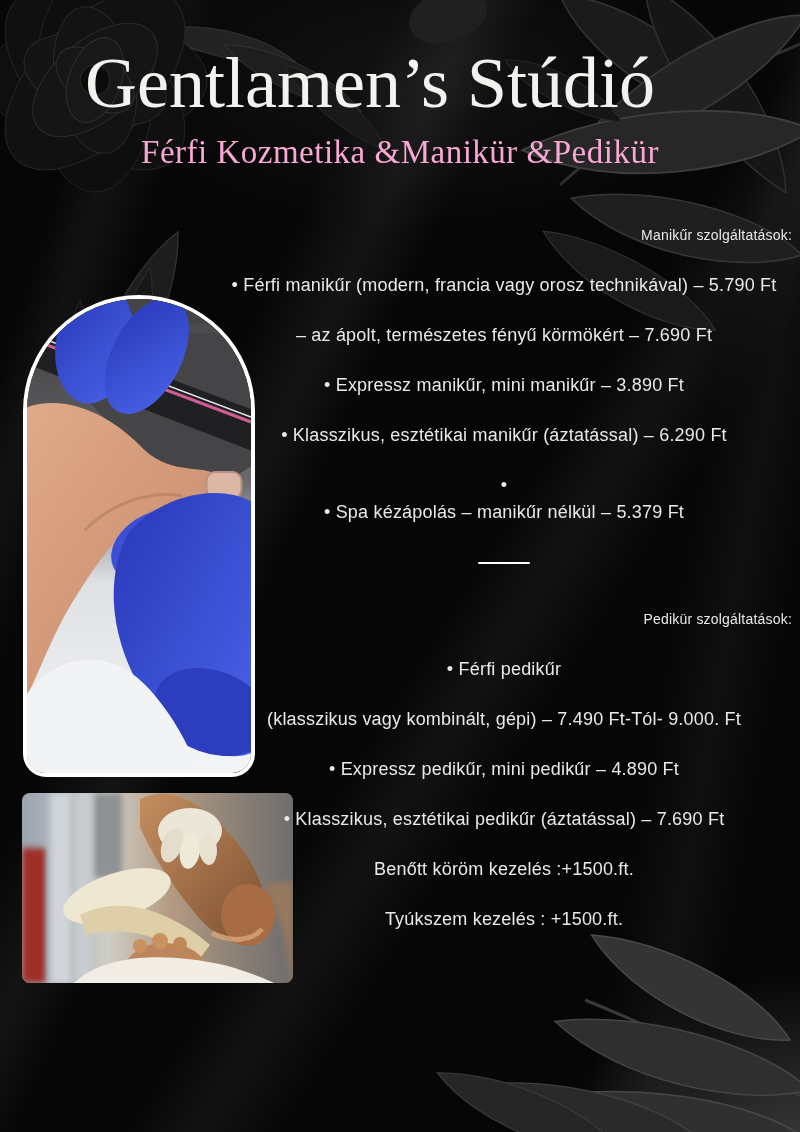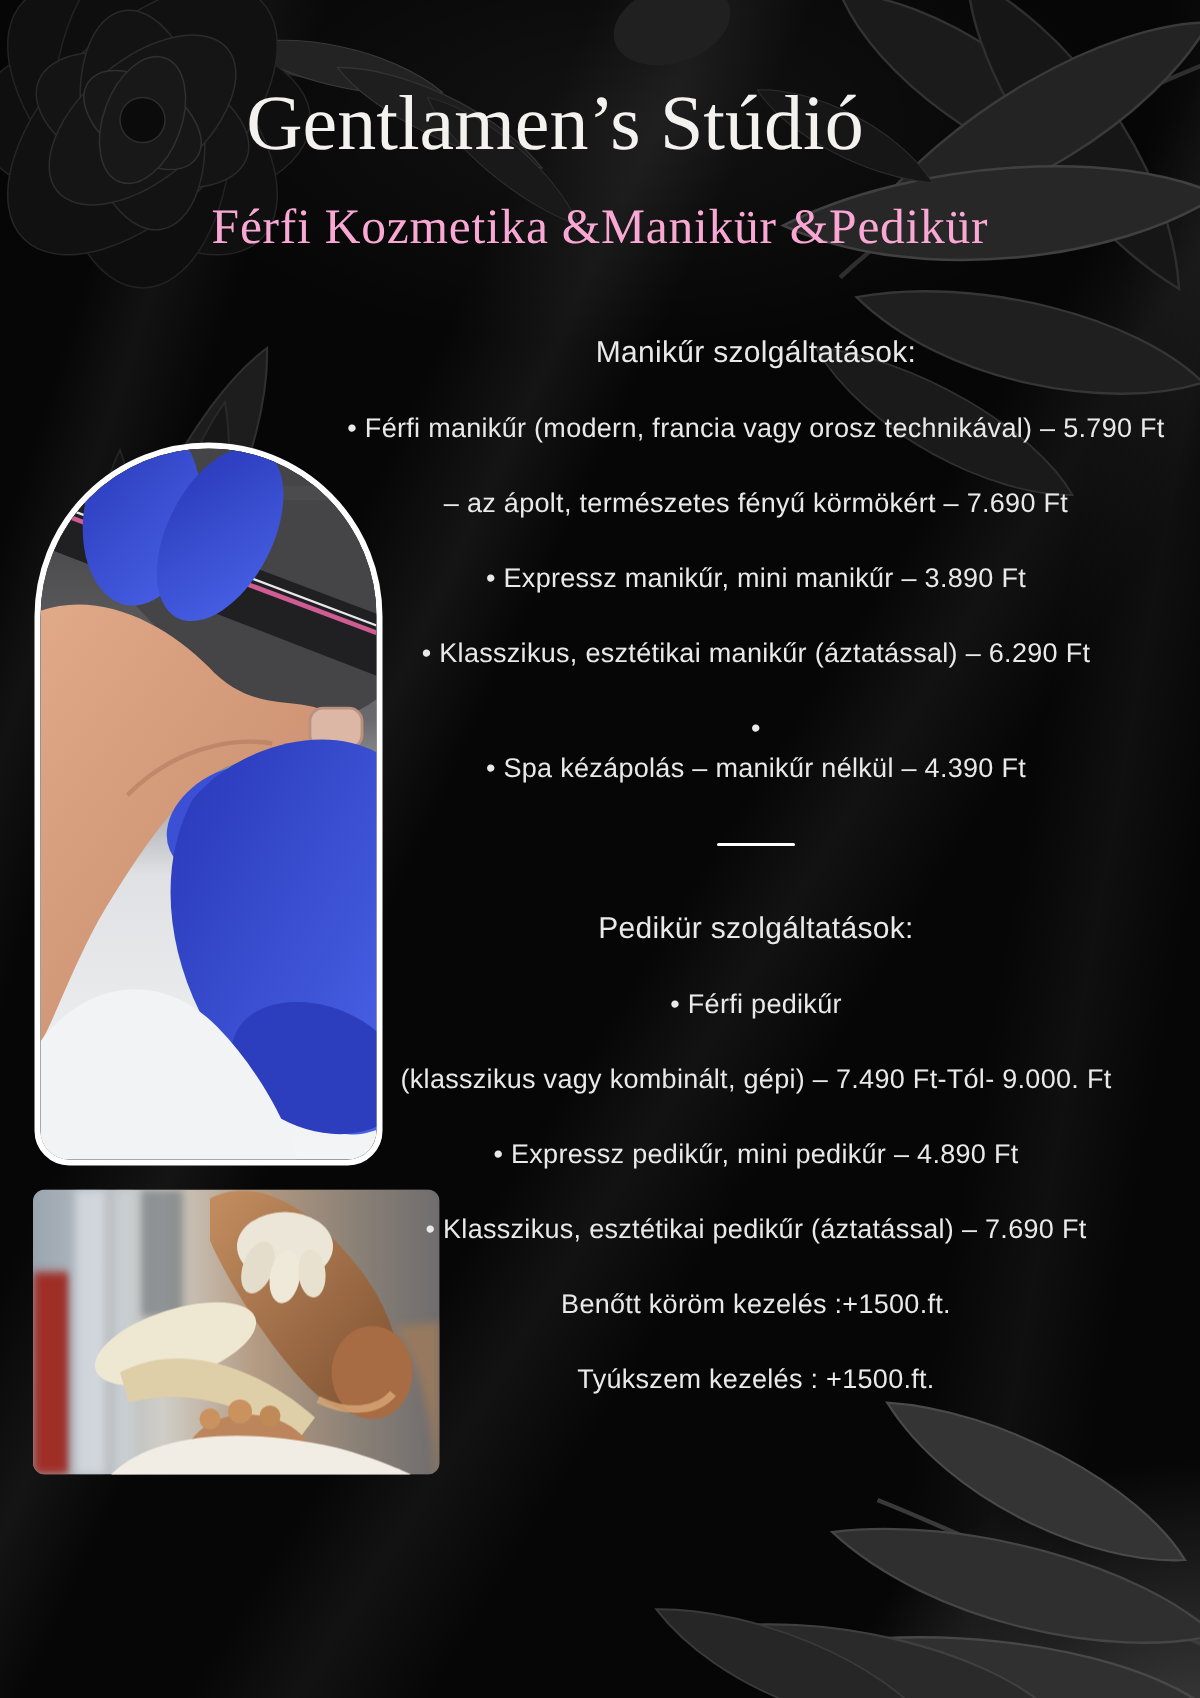--- a/index.html
+++ b/index.html
@@ -17,21 +17,21 @@
       linear-gradient(108deg, rgba(255,255,255,0) 10%, rgba(255,255,255,.05) 14%, rgba(255,255,255,0) 19%),
       linear-gradient(115deg, rgba(255,255,255,0) 30%, rgba(255,255,255,.06) 36%, rgba(255,255,255,0) 41%),
       linear-gradient(122deg, rgba(255,255,255,0) 55%, rgba(255,255,255,.05) 60%, rgba(255,255,255,0) 66%),
       linear-gradient(100deg, rgba(255,255,255,0) 78%, rgba(255,255,255,.04) 84%, rgba(255,255,255,0) 90%);
   }
   .deco{position:absolute;inset:0;z-index:1;}
   
   .title{
     position:absolute;top:40px;left:0;width:740px;z-index:2;
     text-align:center;font-family:"Liberation Serif","DejaVu Serif",serif;
-    font-weight:400;font-size:52px;line-height:86px;color:#f4f2ee;letter-spacing:0;
+    font-weight:400;font-size:72px;line-height:86px;color:#f4f2ee;letter-spacing:0;
   }
   .subtitle{
     position:absolute;top:132px;left:0;width:800px;z-index:2;
     text-align:center;font-family:"Liberation Serif","DejaVu Serif",serif;
     font-weight:400;font-size:33px;line-height:40px;color:#f9a8d4;letter-spacing:.5px;
   }
   
   .photo-arch{
     position:absolute;left:23px;top:295px;width:232px;height:482px;z-index:2;
     border:4px solid #ffffff;border-radius:120px 120px 24px 24px;
@@ -40,21 +40,21 @@
   .photo-rect{
     position:absolute;left:22px;top:793px;width:271px;height:190px;z-index:2;
     border-radius:8px;overflow:hidden;background:#444;
   }
   .photo-arch svg,.photo-rect svg{display:block;width:100%;height:100%;}
   
   .services{
     position:absolute;left:216px;top:222px;width:576px;z-index:3;
     text-align:center;color:#e9e9e9;
   }
-  .svc-heading{margin:0 0 23px;font-size:20px;line-height:27px;font-weight:400;letter-spacing:.2px;}
+  .svc-heading{margin:0 0 23px;font-size:14px;line-height:27px;font-weight:400;letter-spacing:.2px;text-align:right;}
   .svc-para{margin:13px 0 23px;}
   .svc-line{display:block;font-size:18px;line-height:27px;min-height:27px;letter-spacing:.2px;}
   .divider{width:52px;height:2px;border-radius:1px;background:#ffffff;margin:36px auto 42px;}
 </style>
 </head>
 <body>
 
 <div class="satin"></div>
 
 <svg class="deco" width="800" height="1132" viewBox="0 0 800 1132" aria-hidden="true">
@@ -214,21 +214,21 @@
     <span class="svc-line">– az ápolt, természetes fényű körmökért – 7.690 Ft</span>
   </div>
   <div class="svc-para">
     <span class="svc-line">• Expressz manikűr, mini manikűr – 3.890 Ft</span>
   </div>
   <div class="svc-para">
     <span class="svc-line">• Klasszikus, esztétikai manikűr (áztatással) – 6.290 Ft</span>
   </div>
   <div class="svc-para">
     <span class="svc-line">•</span>
-    <span class="svc-line">• Spa kézápolás – manikűr nélkül – 4.390 Ft</span>
+    <span class="svc-line">• Spa kézápolás – manikűr nélkül – 5.379 Ft</span>
   </div>
 
   <div class="divider"></div>
 
   <p class="svc-heading">Pedikür szolgáltatások:</p>
 
   <div class="svc-para">
     <span class="svc-line">• Férfi pedikűr</span>
   </div>
   <div class="svc-para">

